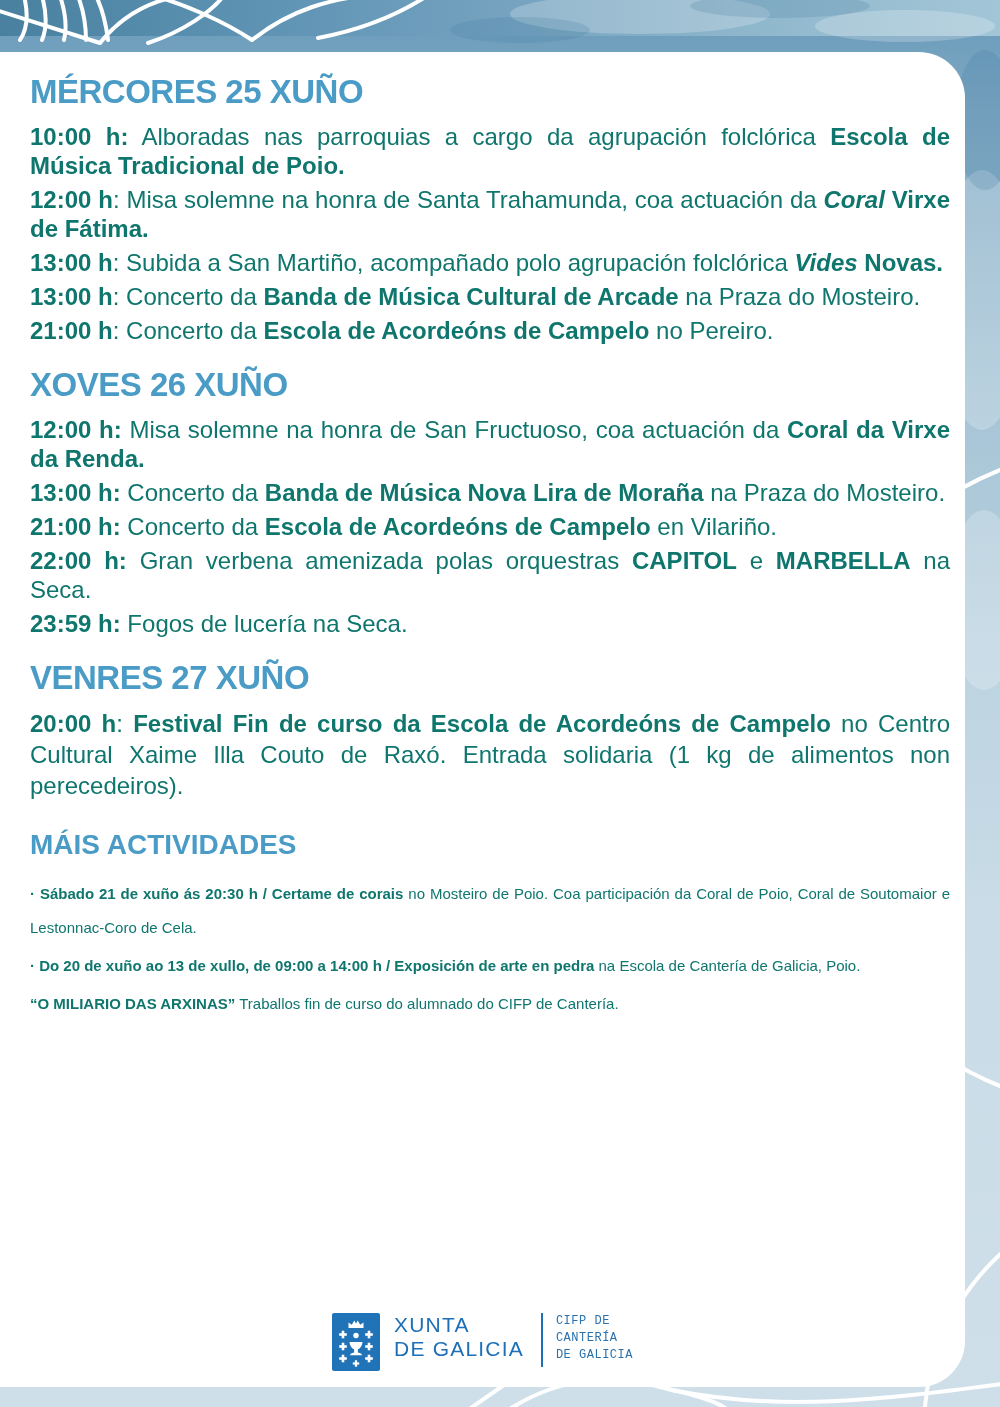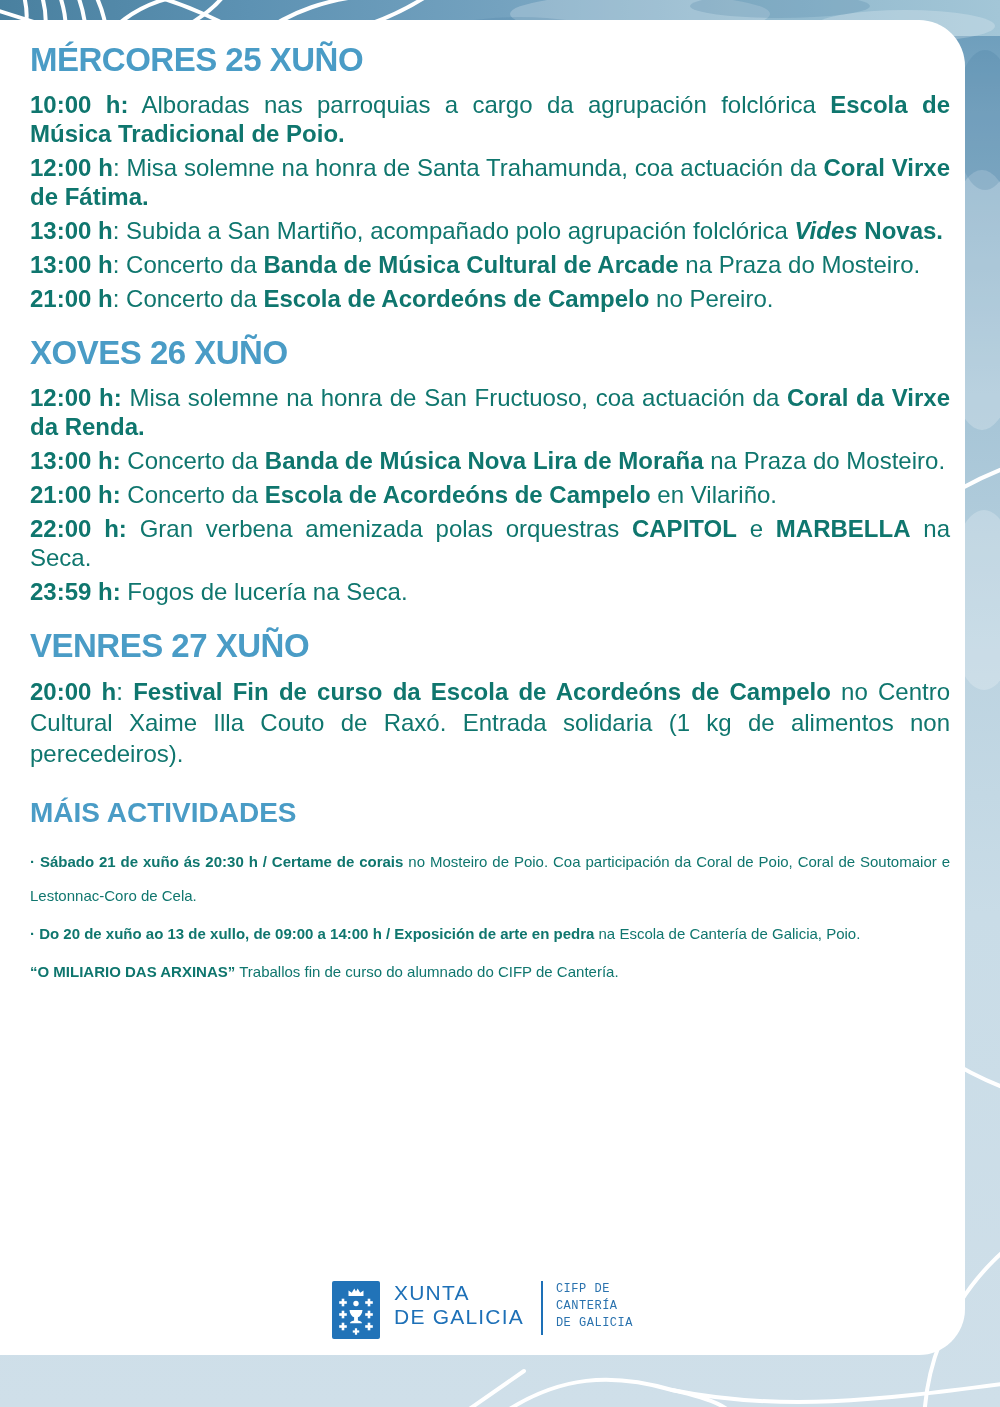--- a/index.html
+++ b/index.html
@@ -9,21 +9,21 @@
     background: linear-gradient(180deg,#679ab9 0%, #7fa9c4 8%, #a5c4d6 28%,
                 #bdd4e1 48%, #c9dce7 65%, #cfdfe9 100%);
   }
   .band-top {
     position:absolute; top:0; left:0; width:1000px; height:36px;
     background: linear-gradient(90deg,#49809f 0%, #5d92b3 25%, #74a2bf 50%,
                 #8fb7cc 75%, #a3c6d7 100%);
   }
   .bg-deco { position:absolute; top:0; left:0; pointer-events:none; }
   .card {
-    position:absolute; top:20px; left:0; width:965px; height:1335px;
+    position:absolute; top:52px; left:0; width:965px; height:1335px;
     background:#ffffff; border-radius:0 46px 46px 0;
     box-sizing:border-box; padding:22px 15px 0 30px; overflow:hidden;
   }
   .day-title {
     margin:22px 0 12px; font-size:33px; line-height:36px; font-weight:700;
     letter-spacing:-0.5px; color:#4A9CC6;
   }
   section.sec0 .day-title { margin-top:0; }
   .event {
     margin:0 0 5px; font-size:24px; line-height:29px; color:#0f766e;
@@ -82,21 +82,21 @@
       <path d="M508 1410 C560 1377 610 1372 672 1390 C780 1412 880 1400 1002 1384"></path>
       <path d="M672 1390 C700 1396 718 1402 728 1410"></path>
     </g>
   </svg>
 
   <div class="card">
 
     <section class="sec0">
       <h2 class="day-title">MÉRCORES 25 XUÑO</h2>
       <p class="event"><span style="font-weight: 700;">10:00 h:</span><span> Alboradas nas parroquias a cargo da agrupación folclórica </span><span style="font-weight: 700;">Escola de Música Tradicional de Poio.</span></p>
-      <p class="event"><span style="font-weight: 700;">12:00 h</span><span>: Misa solemne na honra de Santa Trahamunda, coa actuación da </span><span style="font-weight: 700; ">Coral</span><span style="font-weight: 700;"> Virxe de Fátima.</span></p>
+      <p class="event"><span style="font-weight: 700;">12:00 h</span><span>: Misa solemne na honra de Santa Trahamunda, coa actuación da </span><span style="font-weight: 700; font-style: italic;">Coral</span><span style="font-weight: 700;"> Virxe de Fátima.</span></p>
       <p class="event"><span style="font-weight: 700;">13:00 h</span><span>: Subida a San Martiño, acompañado polo agrupación folclórica </span><span style="font-weight: 700; font-style: italic;">Vides</span><span style="font-weight: 700;"> Novas.</span></p>
       <p class="event"><span style="font-weight: 700;">13:00 h</span><span>: Concerto da </span><span style="font-weight: 700;">Banda de Música Cultural de Arcade</span><span> na Praza do Mosteiro.</span></p>
       <p class="event"><span style="font-weight: 700;">21:00 h</span><span>: Concerto da </span><span style="font-weight: 700;">Escola de Acordeóns de Campelo</span><span> no Pereiro.</span></p>
     </section>
 
     <section class="sec1">
       <h2 class="day-title">XOVES 26 XUÑO</h2>
       <p class="event"><span style="font-weight: 700;">12:00 h:</span><span> Misa solemne na honra de San Fructuoso, coa actuación da </span><span style="font-weight: 700;">Coral da Virxe da Renda.</span></p>
       <p class="event"><span style="font-weight: 700;">13:00 h:</span><span> Concerto da </span><span style="font-weight: 700;">Banda de Música Nova Lira de Moraña</span><span> na Praza do Mosteiro.</span></p>
       <p class="event"><span style="font-weight: 700;">21:00 h:</span><span> Concerto da </span><span style="font-weight: 700;">Escola de Acordeóns de Campelo</span><span> en Vilariño.</span></p>

